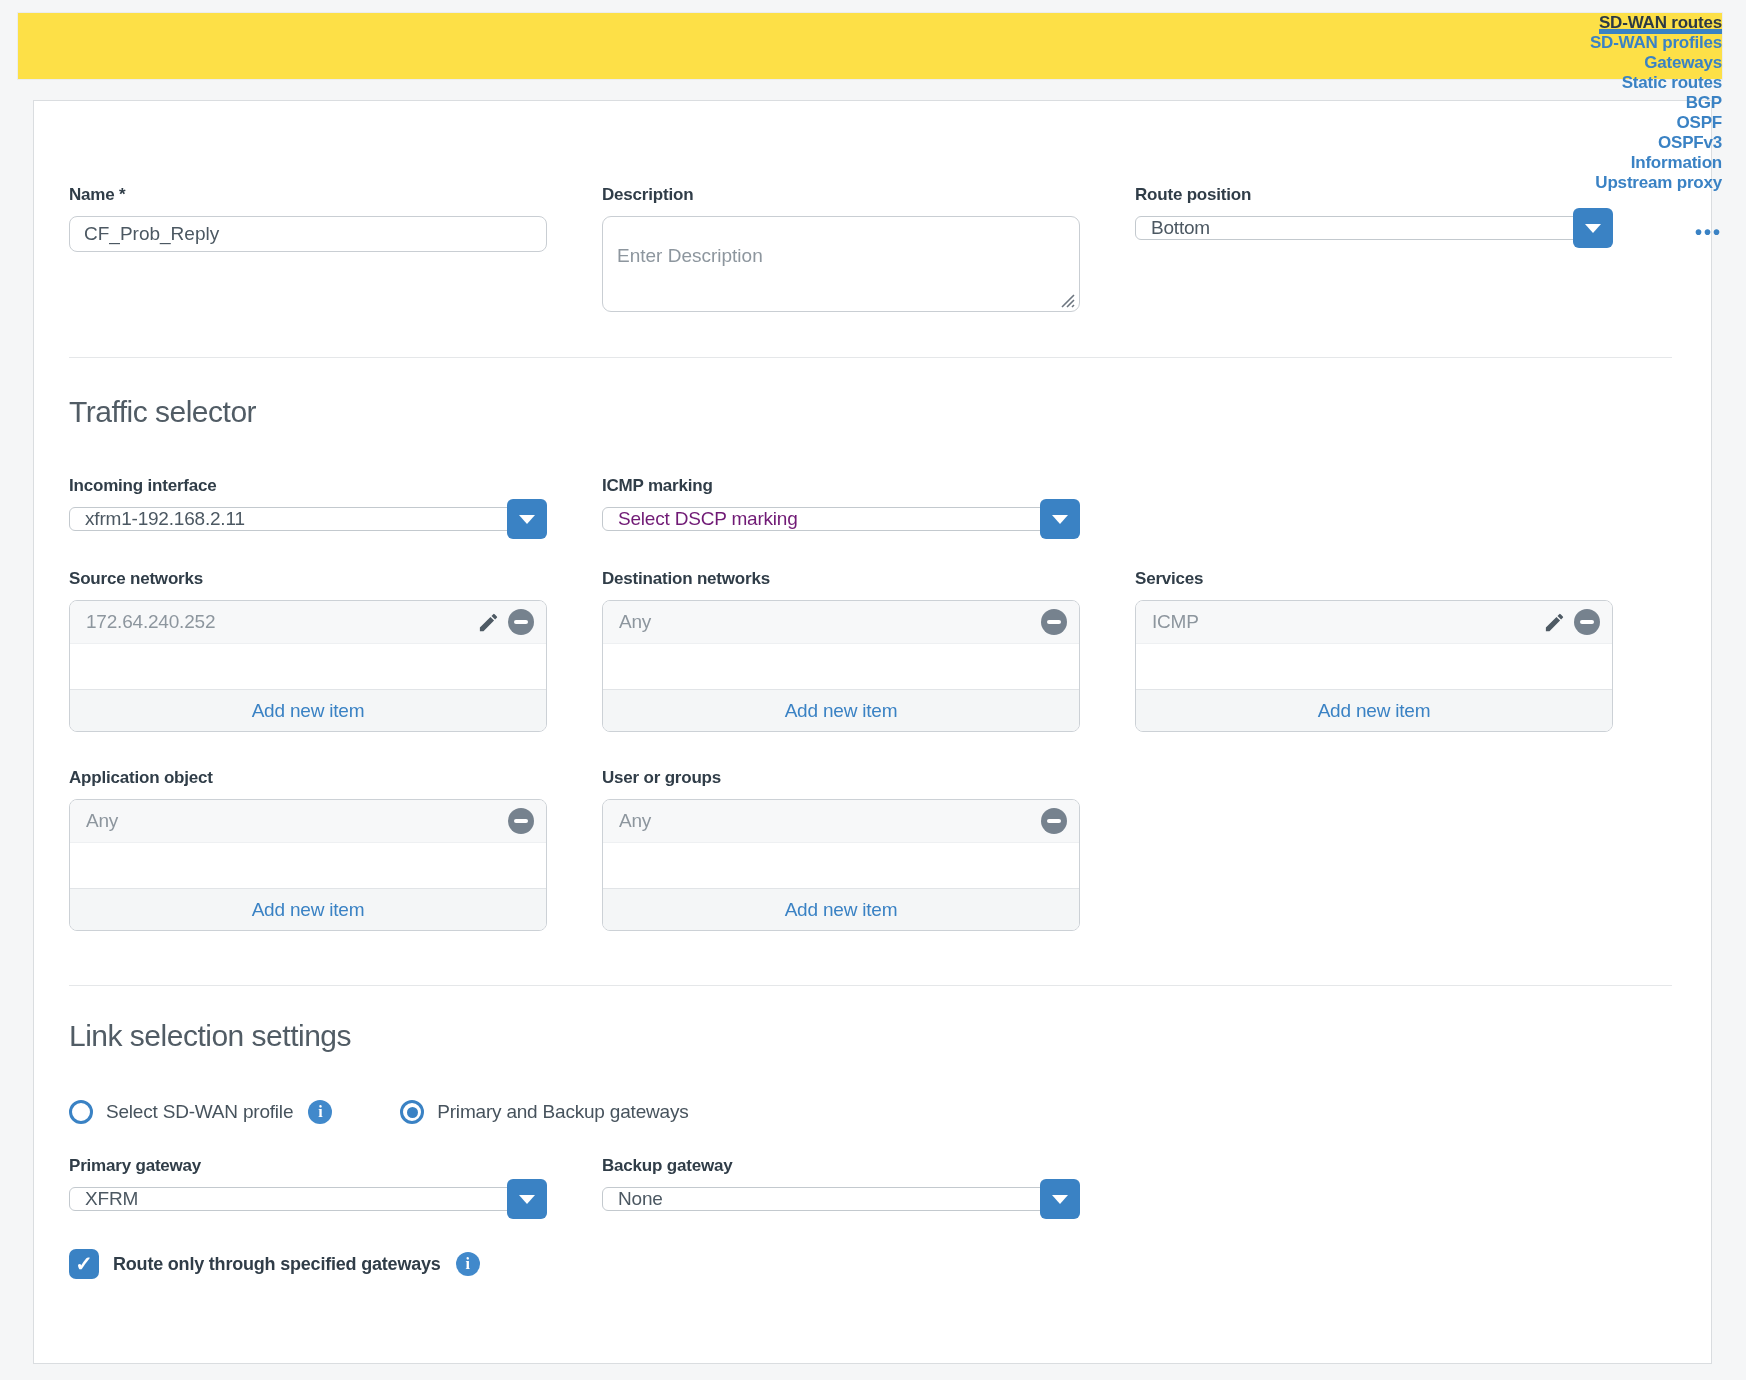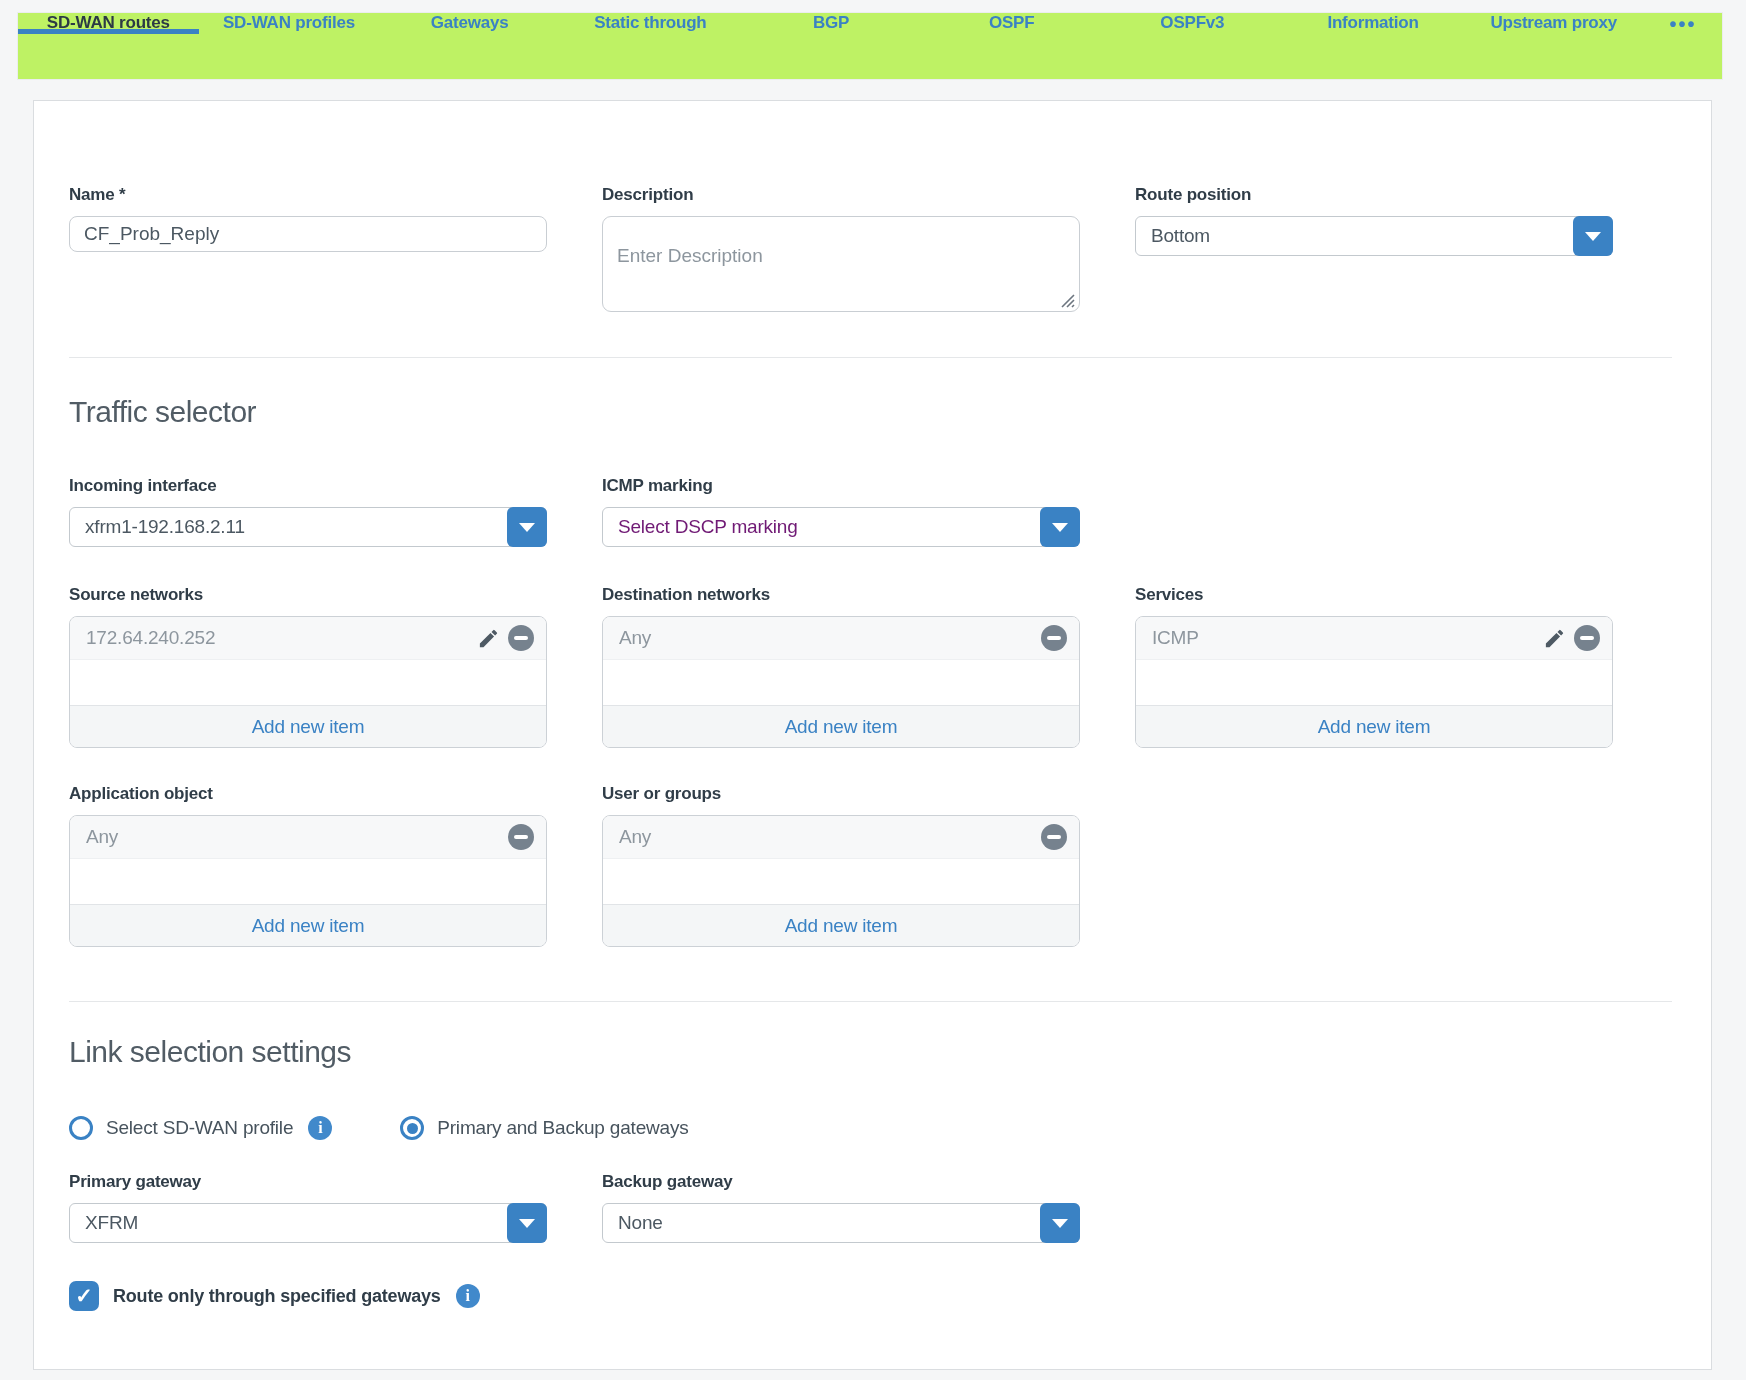--- a/index.html
+++ b/index.html
@@ -9,24 +9,25 @@
     background: #f5f6f7;
     letter-spacing: -0.2px;
     color: #303d48;
   }
   .page { position: relative; width: 1746px; height: 1380px; overflow: hidden; }
 
   
   .tabbar {
     margin: 12px 23px 0 17px;
     height: 68px;
-    background: #bef264;
+    background: #fde047;
     border: 1px solid #ebedee;
     display: flex;
-    align-items: flex-start;
+    align-items: flex-end;
+    flex-direction: column;
   }
   .tab {
     flex: 1 1 0;
     display: flex;
     align-items: center;
     justify-content: center;
     font-size: 17px;
     font-weight: bold;
     color: #3a82c4;
     cursor: pointer;
@@ -106,21 +107,21 @@
   textarea::placeholder { color: #8d969e; }
   .resize-handle {
     position: absolute;
     right: 5px; bottom: 8px;
     pointer-events: none;
   }
 
   
   .select {
     width: 100%;
-    height: 40px;
+    height: 24px;
     border: 1px solid #c3c9ce;
     border-radius: 6px;
     background: #fff;
     display: flex;
     align-items: center;
     position: relative;
     cursor: pointer;
   }
   .select-value {
     flex: 1;
@@ -295,21 +296,21 @@
 </style>
 </head>
 <body>
 
 <div class="page">
 
   <div class="tabbar">
     <div class="tab active">SD-WAN routes</div>
     <div class="tab">SD-WAN profiles</div>
     <div class="tab">Gateways</div>
-    <div class="tab">Static through</div>
+    <div class="tab">Static routes</div>
     <div class="tab">BGP</div>
     <div class="tab">OSPF</div>
     <div class="tab">OSPFv3</div>
     <div class="tab">Information</div>
     <div class="tab">Upstream proxy</div>
     <div class="tab-dots">•••</div>
   </div>
 
   <div class="card">
 

